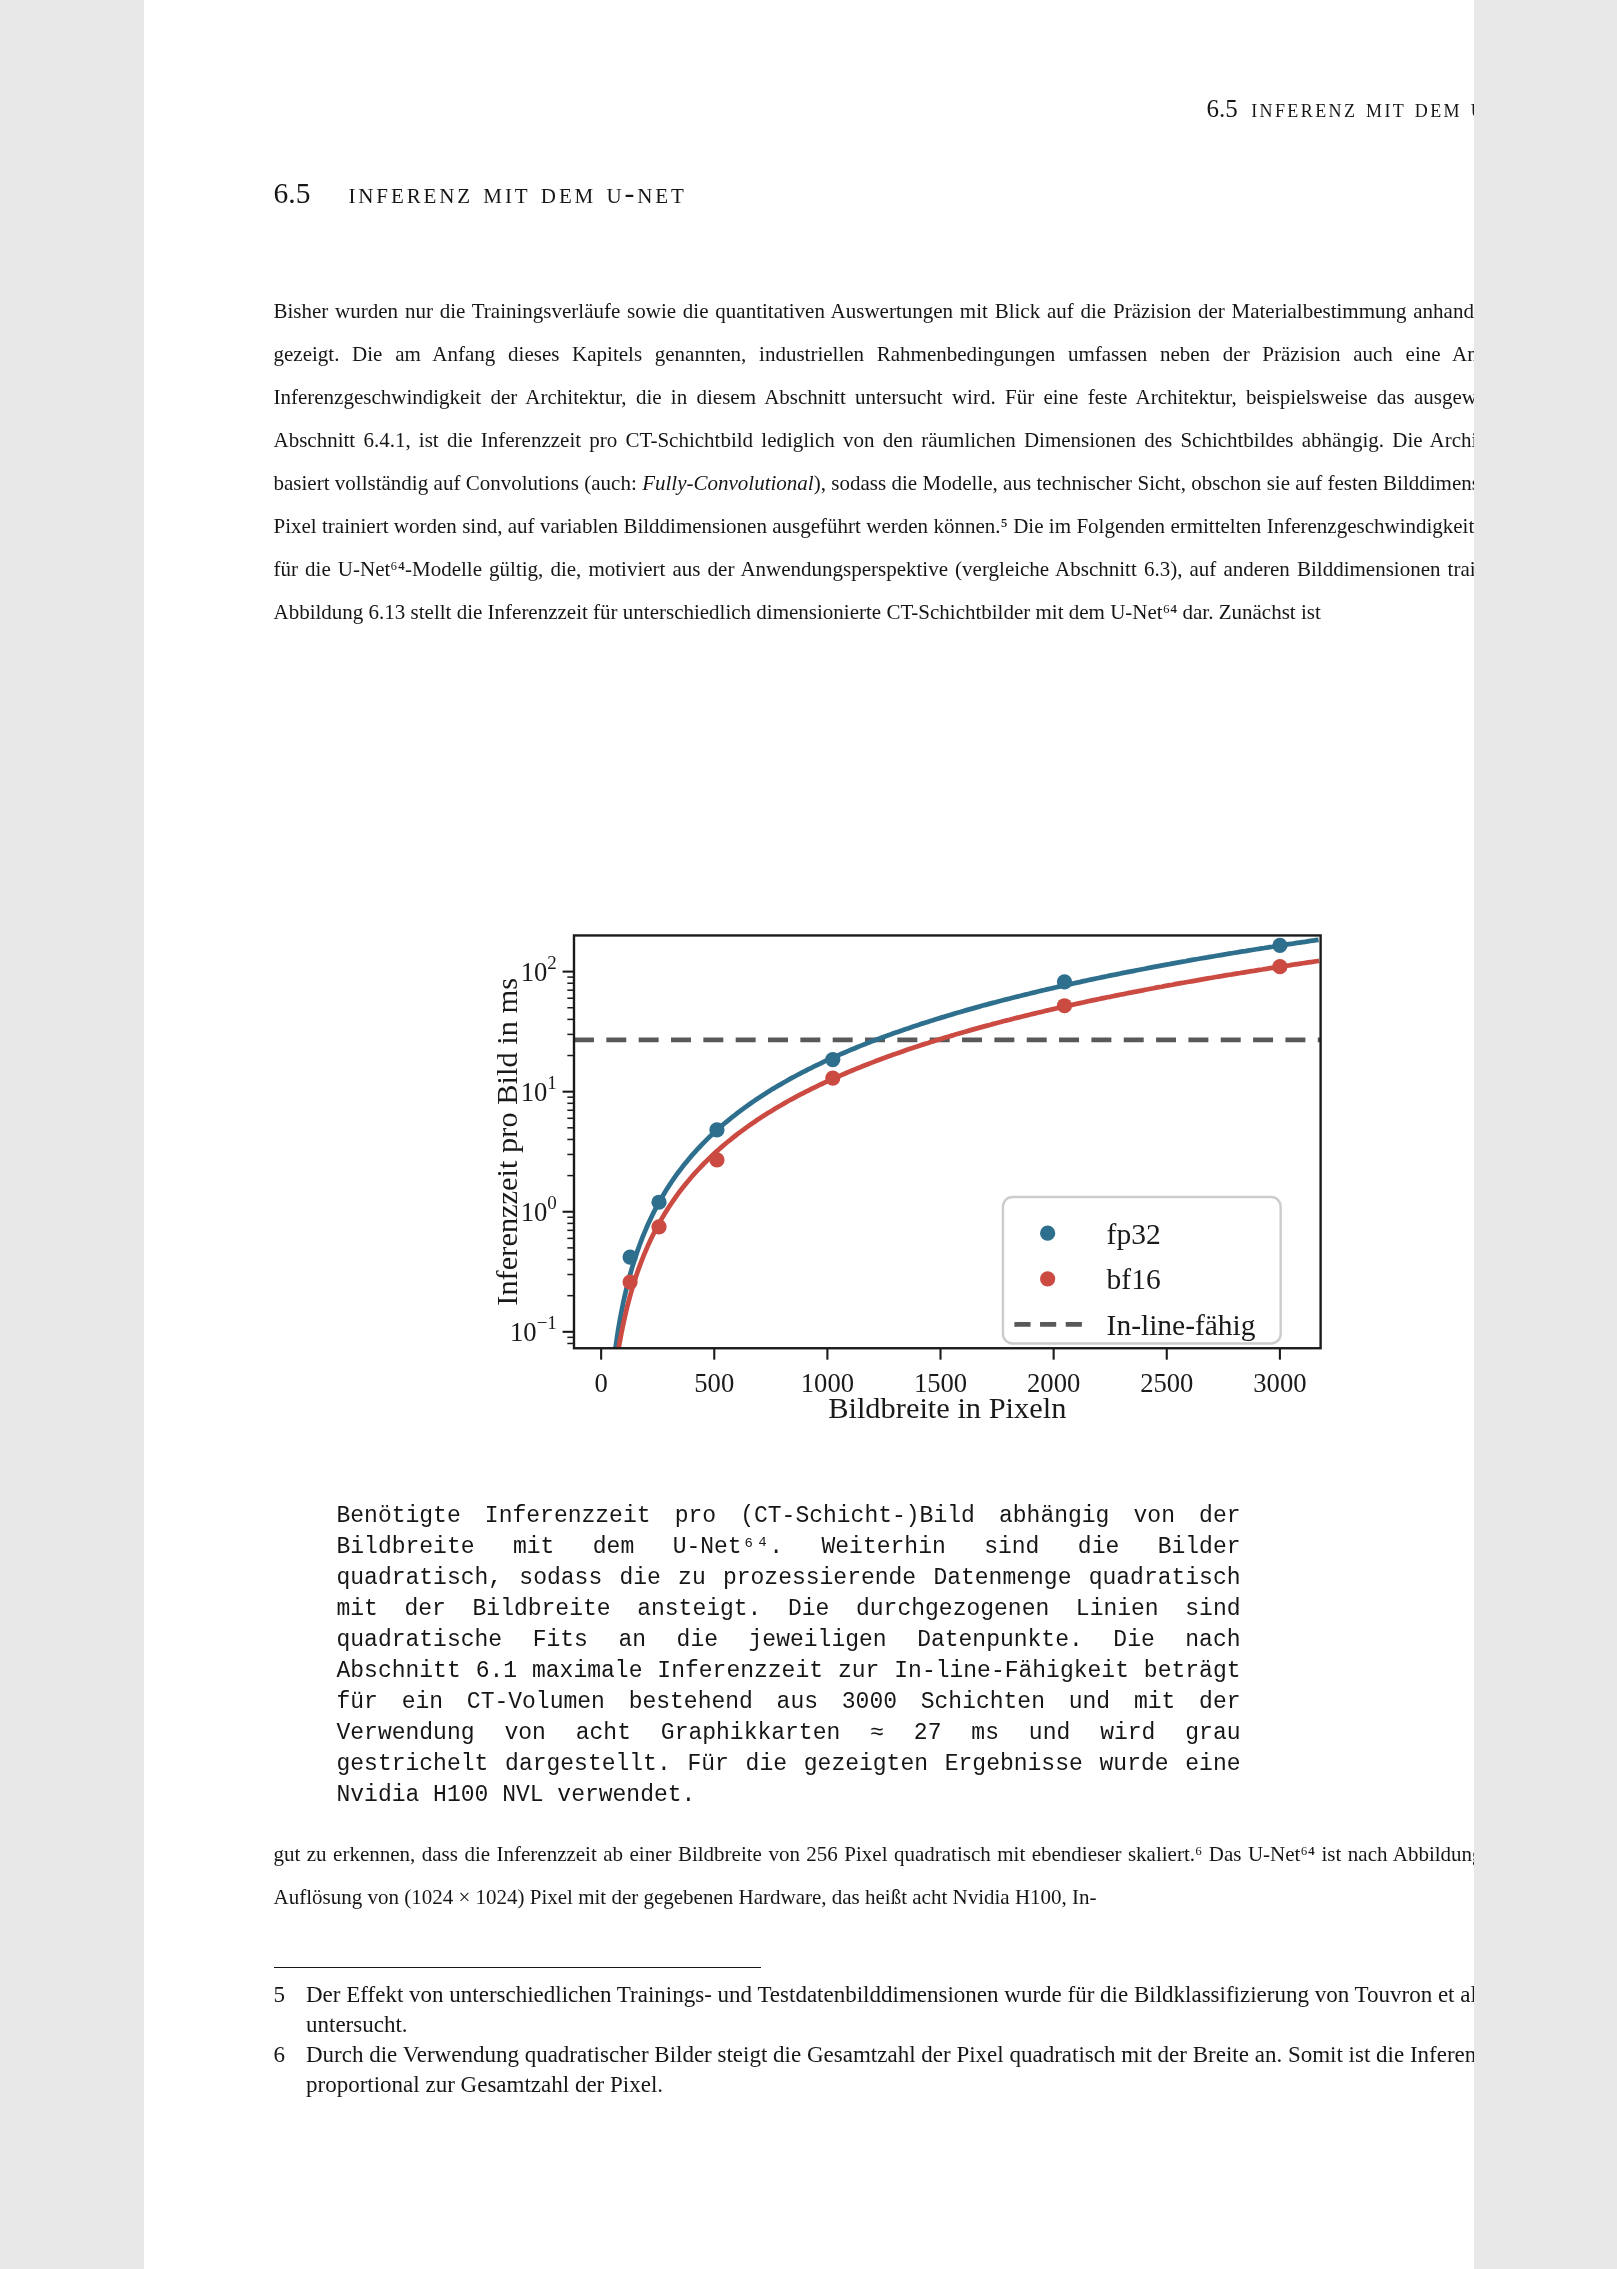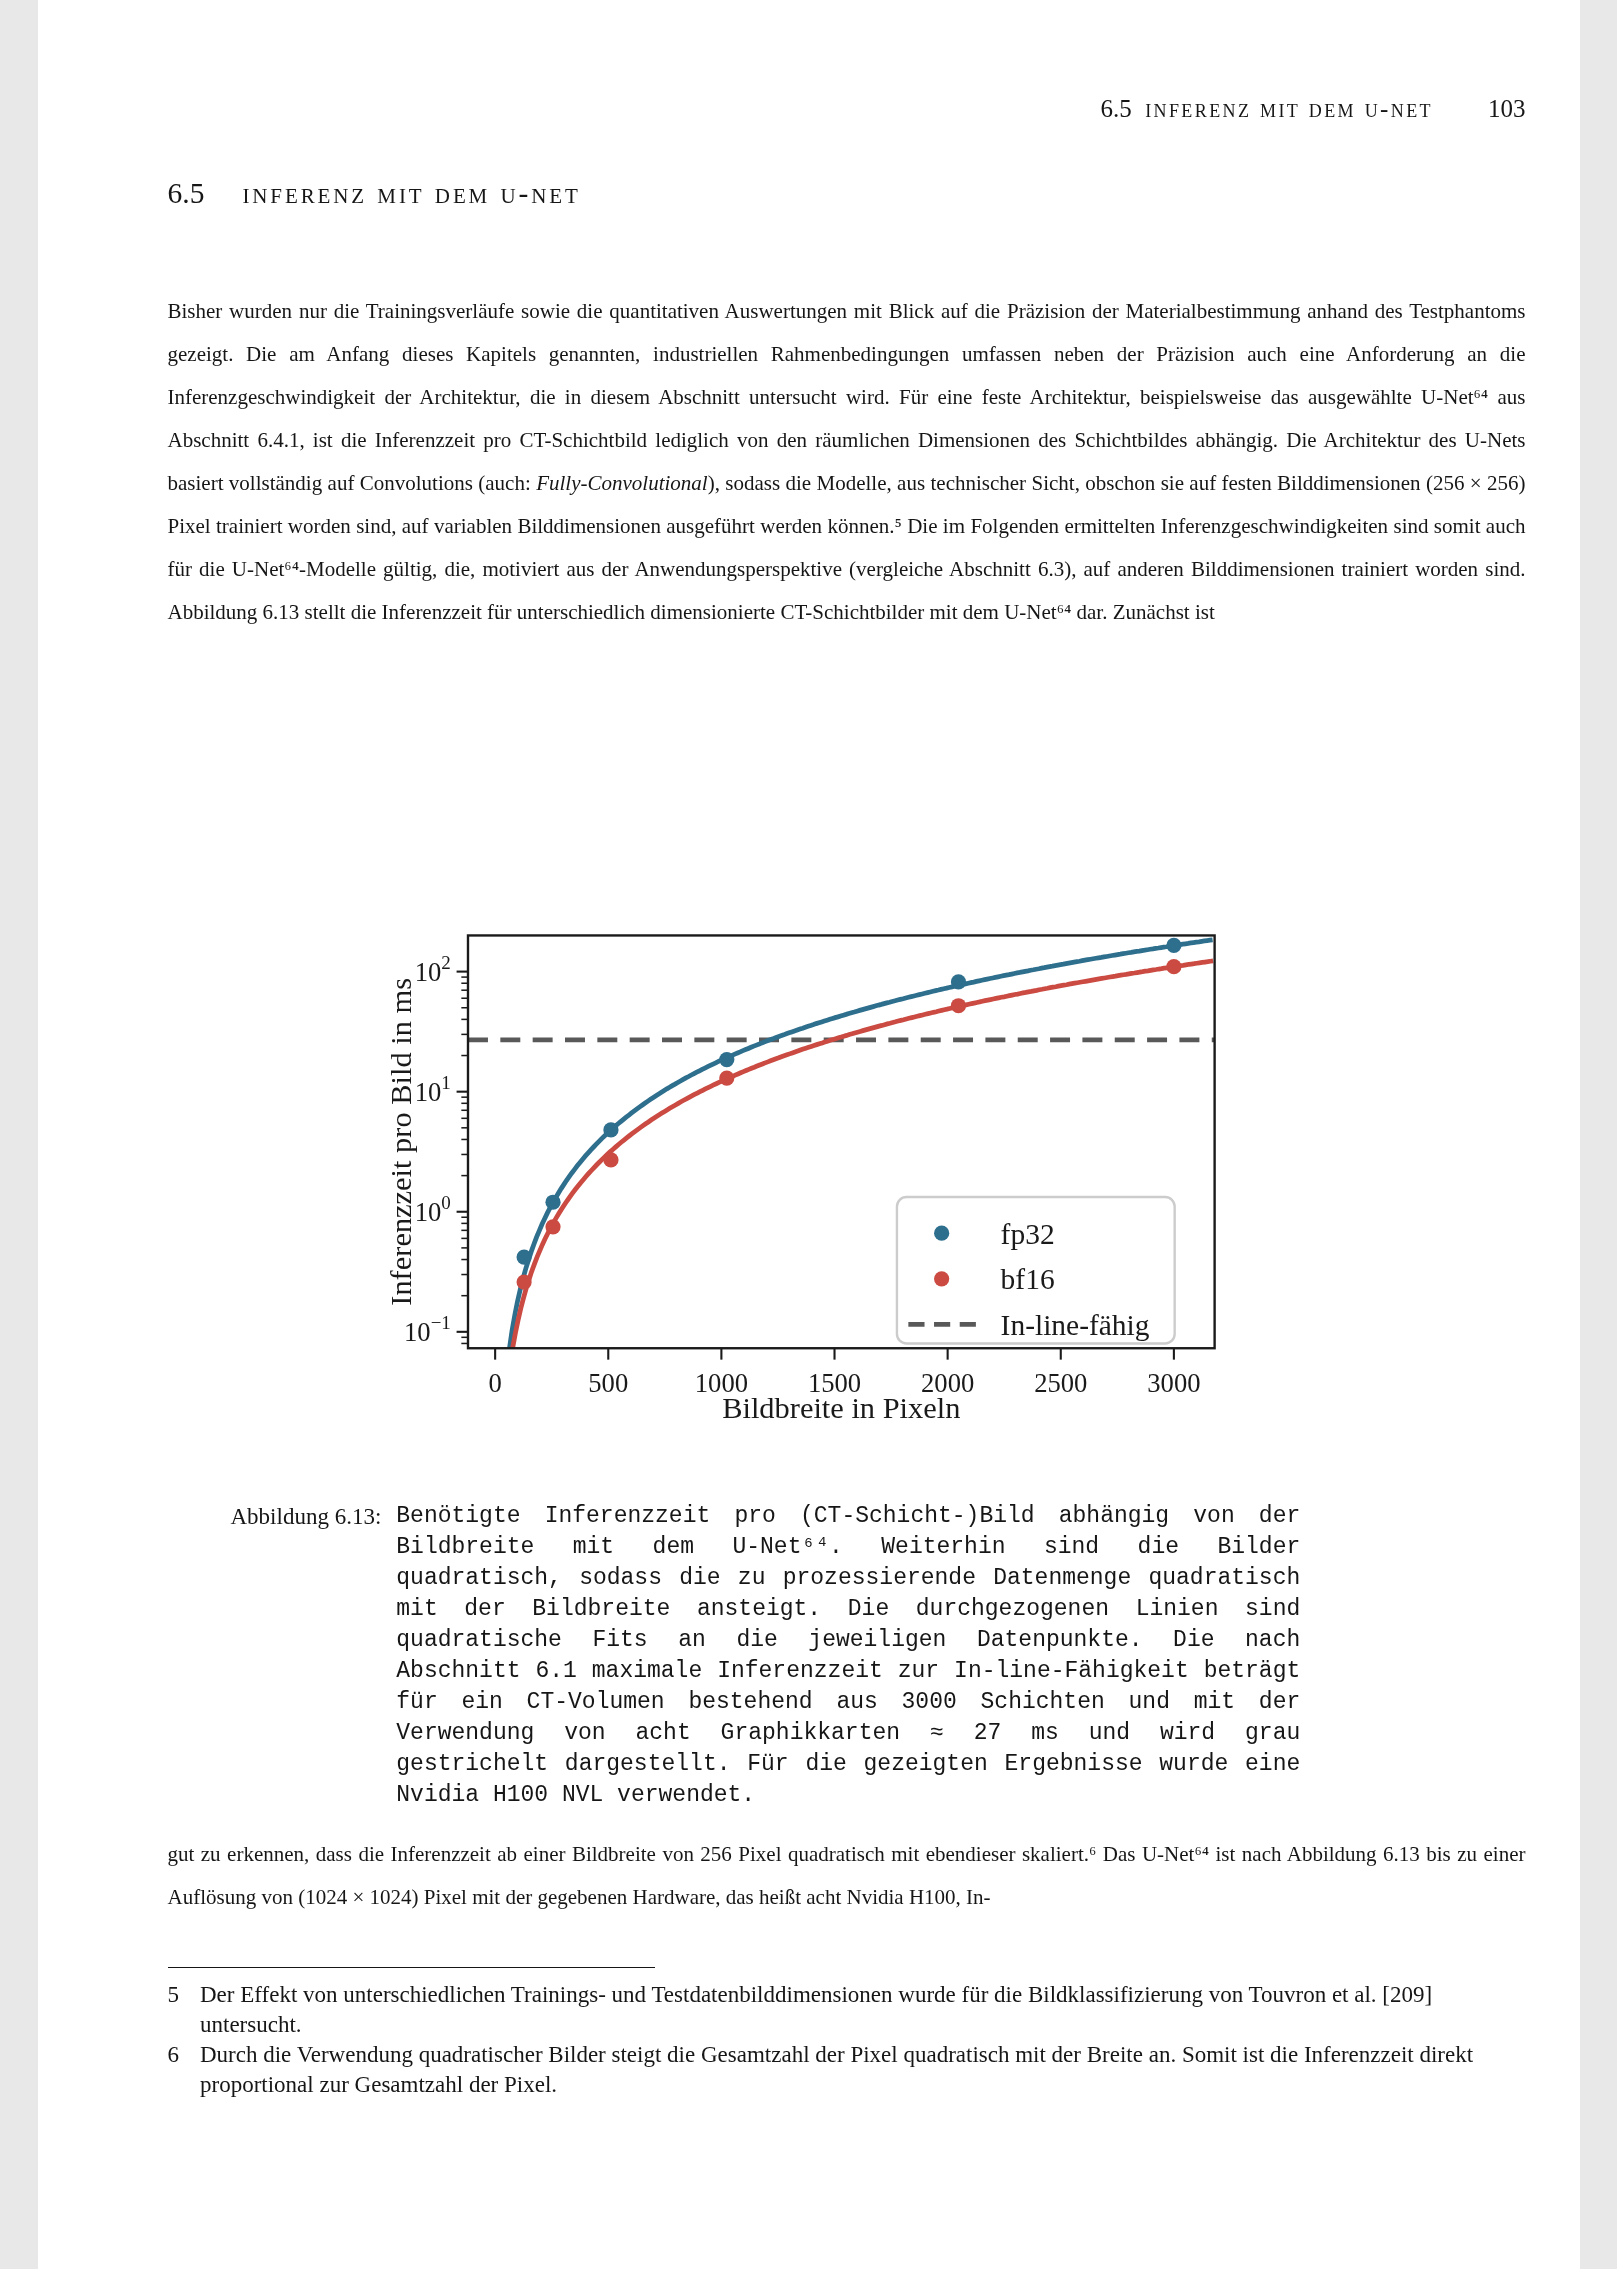--- a/index.html
+++ b/index.html
@@ -1,17 +1,17 @@
 <!DOCTYPE html>
 <html style="font-size:15px"><head>
 <meta charset="utf-8">
 <style>
   html,body { margin:0; padding:0; background:#e8e8e8; }
   .page {
-    position:relative; width:1542px; height:2269px; margin:0 auto;
+    position:relative; width:1330px; height:2269px; margin:0 auto;
     background:#ffffff; color:#161616; overflow:hidden;
     font-family:"Liberation Serif","DejaVu Serif",serif;
   }
   .sc { font-variant:small-caps; }
   
   .running-header {
     position:absolute; top:95px; left:130px; width:1358px;
     display:flex; justify-content:flex-end; align-items:baseline;
     font-size:25px;
   }
@@ -146,21 +146,20 @@
         <circle cx="580" cy="346" r="8" fill="#2e6f8e"></circle>
         <text x="642" y="357" font-size="31" fill="#1a1a1a">fp32</text>
         <circle cx="580" cy="394" r="8" fill="#cb4b43"></circle>
         <text x="642" y="405" font-size="31" fill="#1a1a1a">bf16</text>
         <line x1="545" x2="618" y1="442" y2="442" stroke="#595959" stroke-width="5" stroke-dasharray="17 10"></line>
         <text x="642" y="453" font-size="31" fill="#1a1a1a">In-line-fähig</text>
       </svg>
   </div>
 
   <div class="caption">
-    <span class="cap-label">Abbildung 6.13:</span>
     <span class="cap-text">Benötigte Inferenzzeit pro (CT-Schicht-)Bild abhängig von der Bildbreite mit dem U-Net⁶⁴. Weiterhin sind die Bilder quadratisch, sodass die zu prozessierende Datenmenge quadratisch mit der Bildbreite ansteigt. Die durchgezogenen Linien sind quadratische Fits an die jeweiligen Datenpunkte. Die nach Abschnitt 6.1 maximale Inferenzzeit zur In-line-Fähigkeit beträgt für ein CT-Volumen bestehend aus 3000 Schichten und mit der Verwendung von acht Graphikkarten ≈ 27 ms und wird grau gestrichelt dargestellt. Für die gezeigten Ergebnisse wurde eine Nvidia H100 NVL verwendet.</span>
   </div>
 
   <p class="body-par" id="par2">gut zu erkennen, dass die Inferenzzeit ab einer Bildbreite von 256 Pixel quadratisch mit ebendieser skaliert.⁶ Das U-Net⁶⁴ ist nach Abbildung 6.13 bis zu einer Auflösung von (1024 × 1024) Pixel mit der gegebenen Hardware, das heißt acht Nvidia H100, In-</p>
 
   <div class="footnote-rule"></div>
 
   <div class="footnotes">
     <div class="fn">
       <span class="fn-num">5</span>

